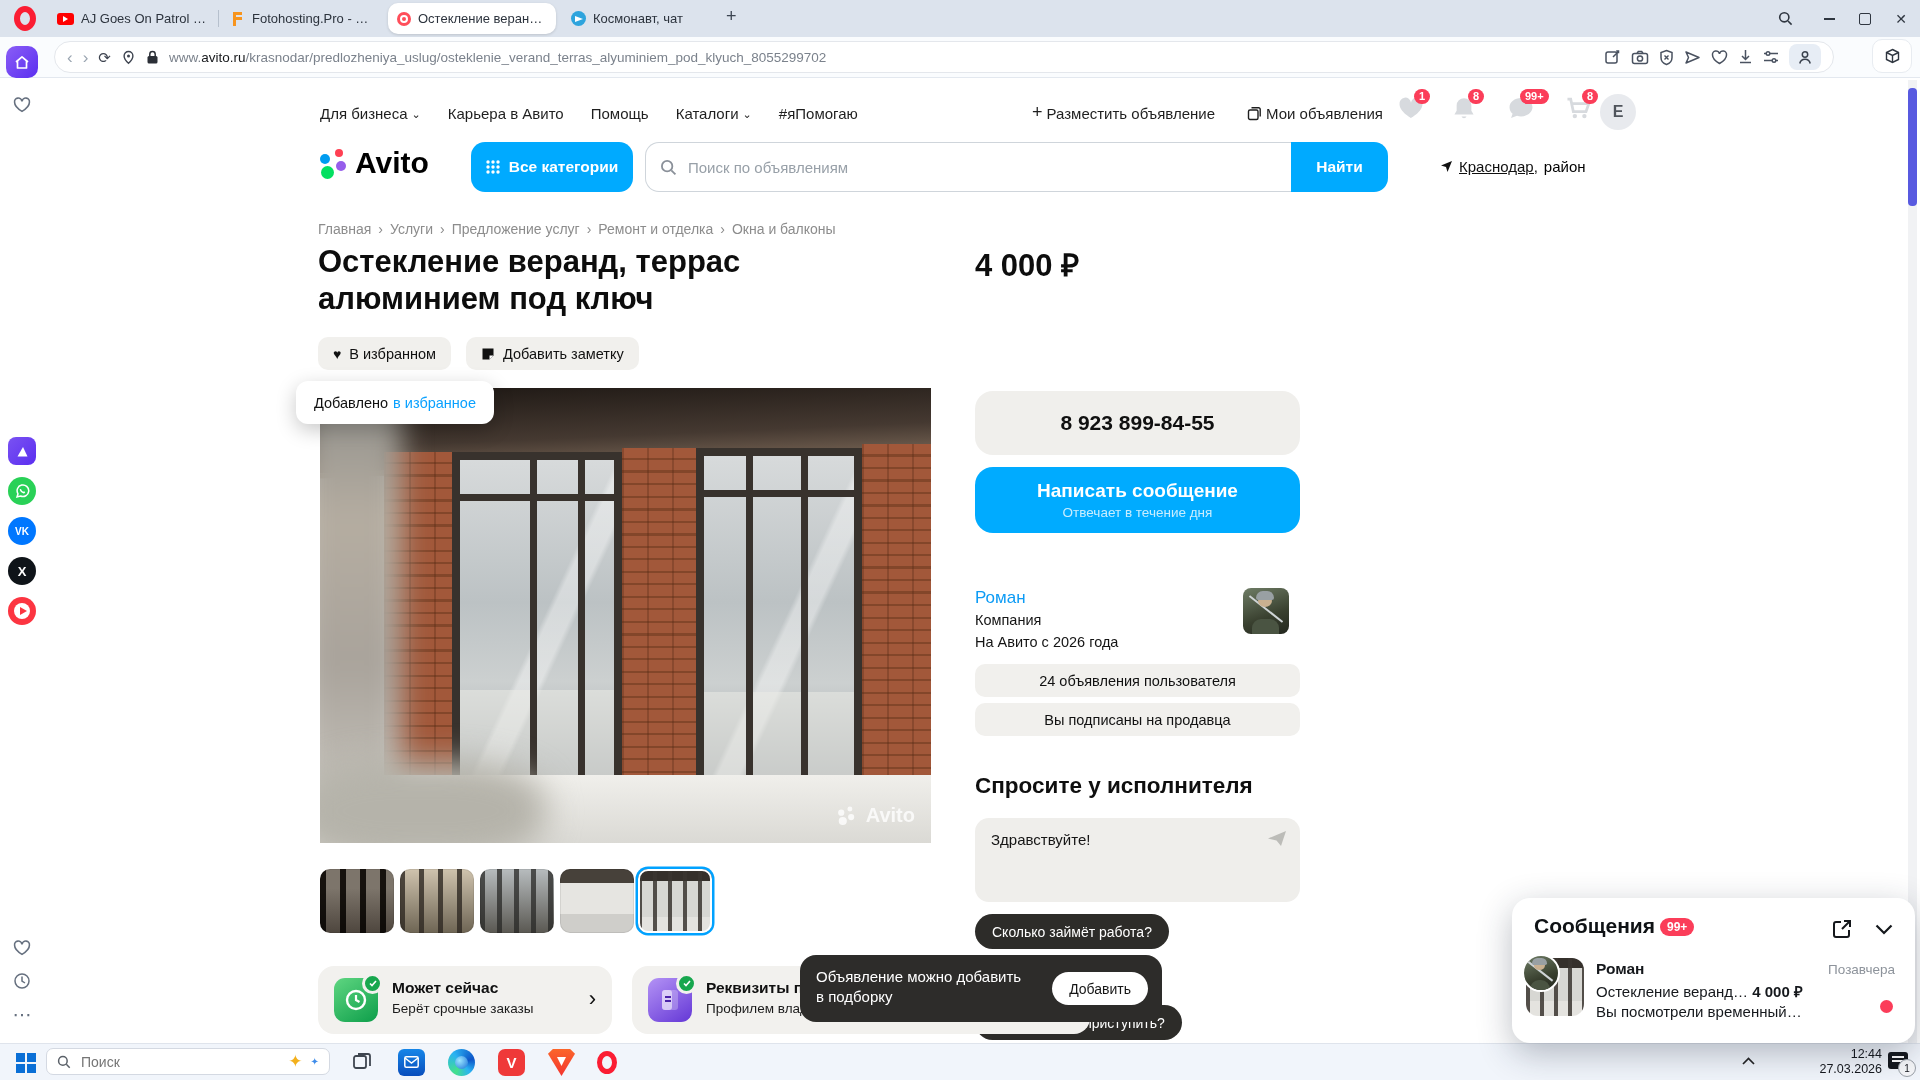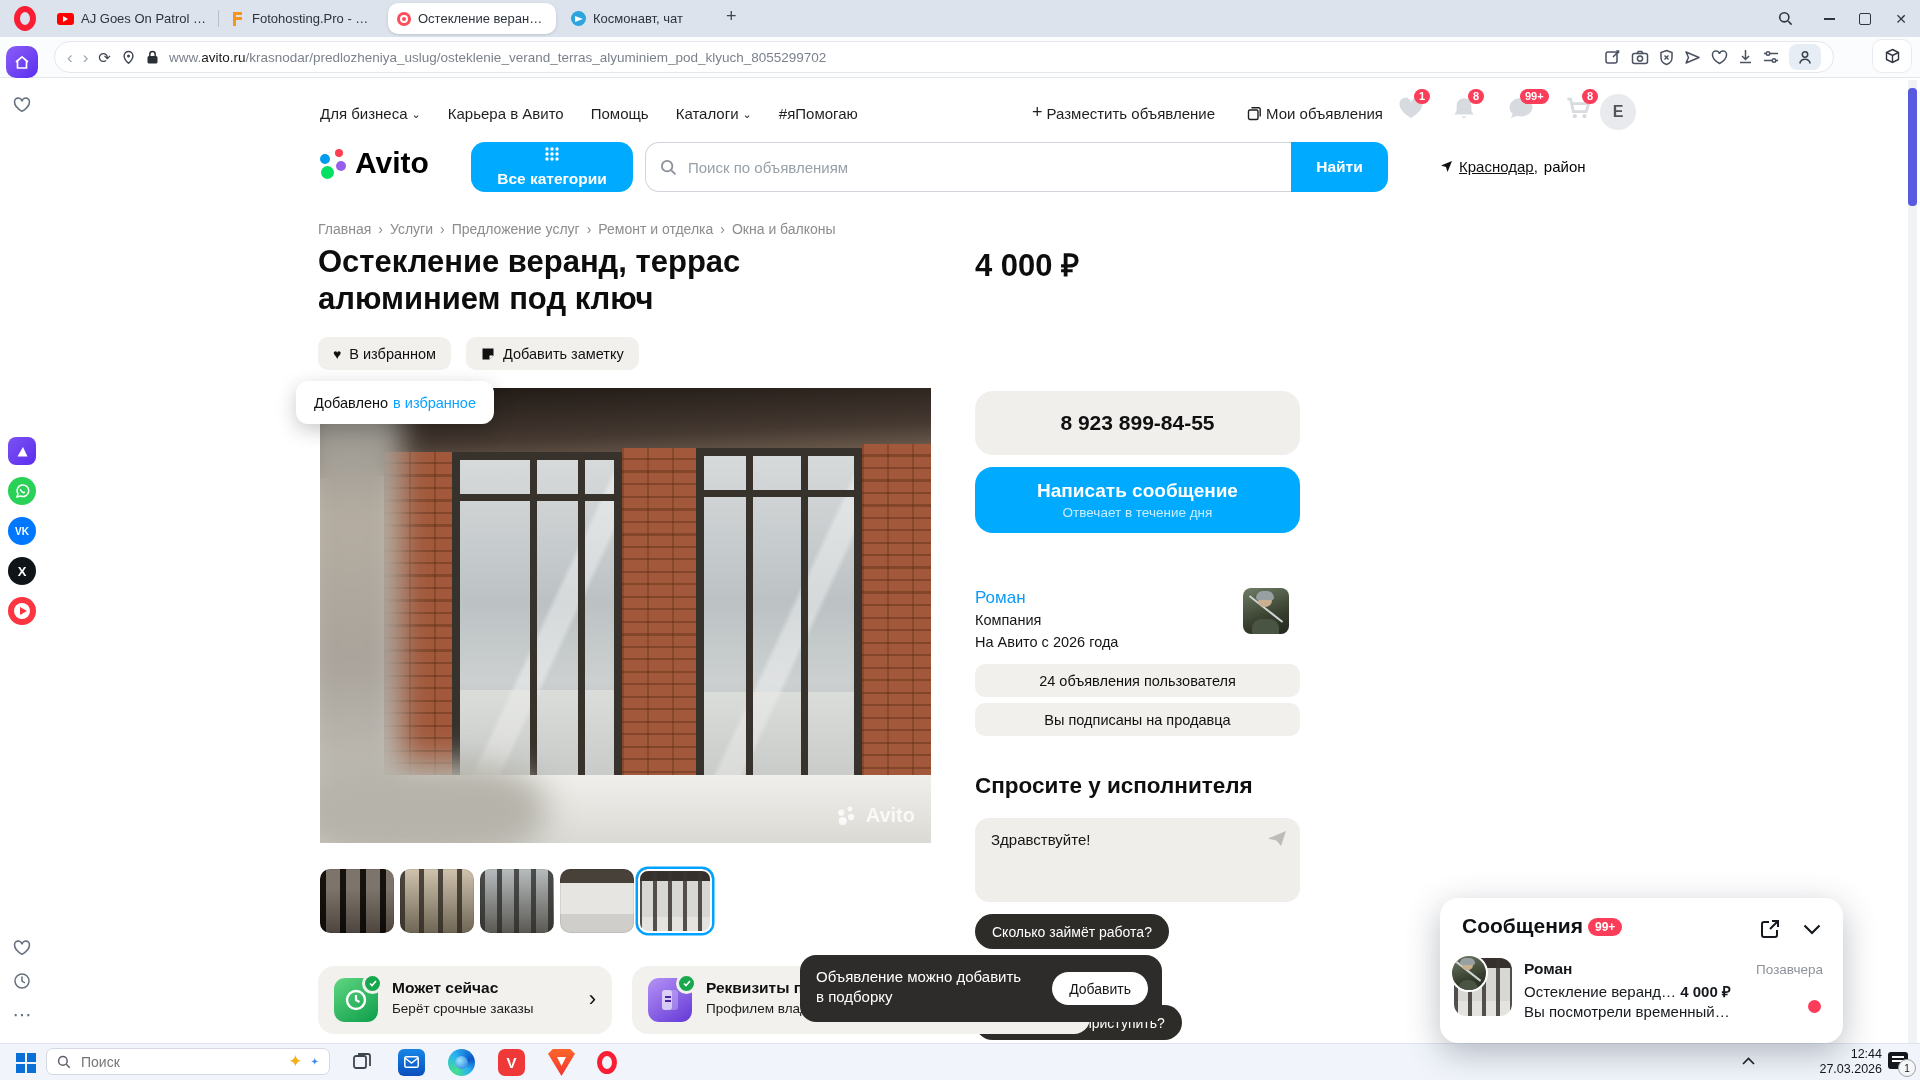--- a/index.html
+++ b/index.html
@@ -51,21 +51,21 @@
   .navlink{display:flex;align-items:center;gap:4px;font-size:15px;color:#1f1f1f;}
   .chev{font-size:11px;color:#1f1f1f;position:relative;top:1px;}
   .hdr-ic{position:absolute;top:96px;width:30px;height:30px;color:#d7dade;}
   .badge{position:absolute;top:-7px;left:16px;background:#fb3d59;color:#fff;font-size:11px;font-weight:bold;
     border-radius:9px;padding:2px 5px;line-height:1;white-space:nowrap;}
   #avatar{position:absolute;left:1600px;top:94px;width:36px;height:36px;border-radius:50%;background:#e8eaee;
     display:flex;align-items:center;justify-content:center;font-size:16px;font-weight:bold;color:#50555c;}
   .logo-dots{position:relative;width:27px;height:31px;flex:none;}
   .logo-dots i{position:absolute;border-radius:50%;}
   #allcat{position:absolute;left:471px;top:142px;width:162px;height:50px;background:#00aaff;border-radius:14px;
-    display:flex;align-items:center;justify-content:center;gap:9px;color:#fff;font-size:15.5px;font-weight:600;flex-direction:column;}
+    display:flex;align-items:center;justify-content:center;gap:9px;color:#fff;font-size:15.5px;font-weight:600;}
   #searchwrap{position:absolute;left:645px;top:142px;width:743px;height:50px;display:flex;}
   #searchinput{flex:1;border:1px solid #cfd5db;border-right:none;border-radius:14px 0 0 14px;padding:0 12px 0 42px;
     font-size:15px;font-family:"Liberation Sans",sans-serif;color:#333;outline:none;}
   #searchinput::placeholder{color:#98a0a8;}
   #findbtn{width:97px;background:#00aaff;color:#fff;border:none;border-radius:0 14px 14px 0;font-size:15.5px;font-weight:600;font-family:"Liberation Sans",sans-serif;}
   .graybtn{background:#f1f0ed;border-radius:10px;display:flex;align-items:center;justify-content:center;gap:8px;
     font-size:14.5px;color:#111;}
 
   
   #bcrumbs{position:absolute;left:318px;top:221px;display:flex;gap:7px;font-size:14px;color:#8c8c8c;}
@@ -125,21 +125,21 @@
   .fbadge{position:absolute;right:-5px;top:-5px;width:15px;height:15px;border-radius:50%;background:#17a74e;
     border:3px solid #f2f1ee;display:flex;align-items:center;justify-content:center;color:#fff;}
   .ftitle{position:absolute;left:74px;top:13px;font-size:15.5px;font-weight:bold;color:#111;white-space:nowrap;}
   .fsub{position:absolute;left:74px;top:35px;font-size:13.5px;color:#1c1c1c;white-space:nowrap;}
   #darktoast{position:absolute;left:800px;top:955px;width:362px;height:67px;background:#2d2c2a;border-radius:16px;z-index:5;box-sizing:border-box;padding:12px 16px;}
   #darktoast .tl{font-size:15px;color:#fff;line-height:20px;white-space:nowrap;}
   #toastbtn{position:absolute;right:14px;top:17px;height:33px;border-radius:17px;background:#fff;color:#161616;
     font-size:14px;display:flex;align-items:center;padding:0 17px;}
 
   
-  #msgspanel{position:absolute;left:1440px;top:898px;width:403px;height:145px;background:#fff;border-radius:18px;
+  #msgspanel{position:absolute;left:1512px;top:898px;width:403px;height:145px;background:#fff;border-radius:18px;
     box-shadow:0 10px 34px rgba(30,40,60,.30);z-index:7;}
   #msgs-title{position:absolute;left:22px;top:16px;font-size:21px;font-weight:bold;color:#0f1215;}
   #msgs-badge{position:absolute;left:148px;top:20px;background:#fb3d59;color:#fff;font-size:12px;font-weight:bold;border-radius:10px;padding:3px 7px;line-height:1;}
   .msg-thumb{position:absolute;left:14px;top:60px;width:58px;height:58px;border-radius:12px;}
   .msg-ava{position:absolute;left:-4px;top:-4px;width:34px;height:34px;border-radius:50%;border:2px solid #fff;
     background:linear-gradient(160deg,#6f7d66 0%,#39402f 60%,#23271e 100%);overflow:hidden;}
   .mline{position:absolute;left:84px;font-size:15px;color:#15181c;white-space:nowrap;overflow:hidden;max-width:230px;}
   #reddot{position:absolute;right:22px;top:102px;width:13px;height:13px;border-radius:50%;background:#fb3d59;}
 
   

